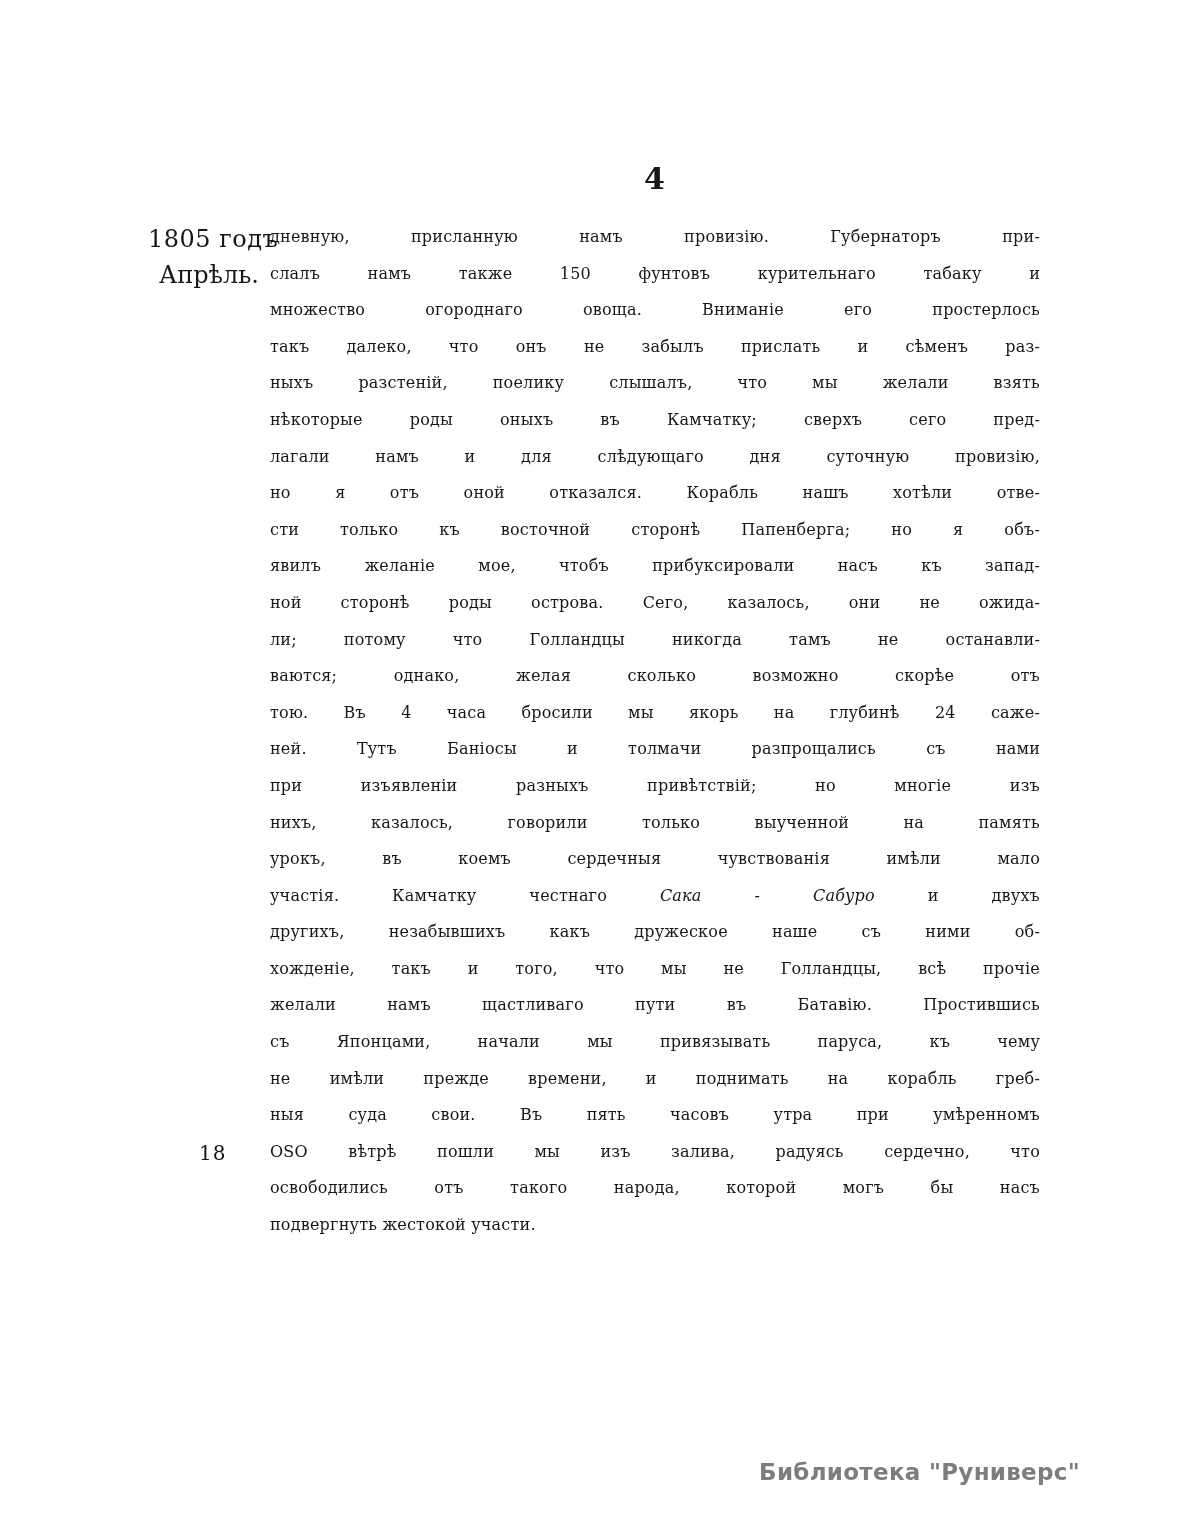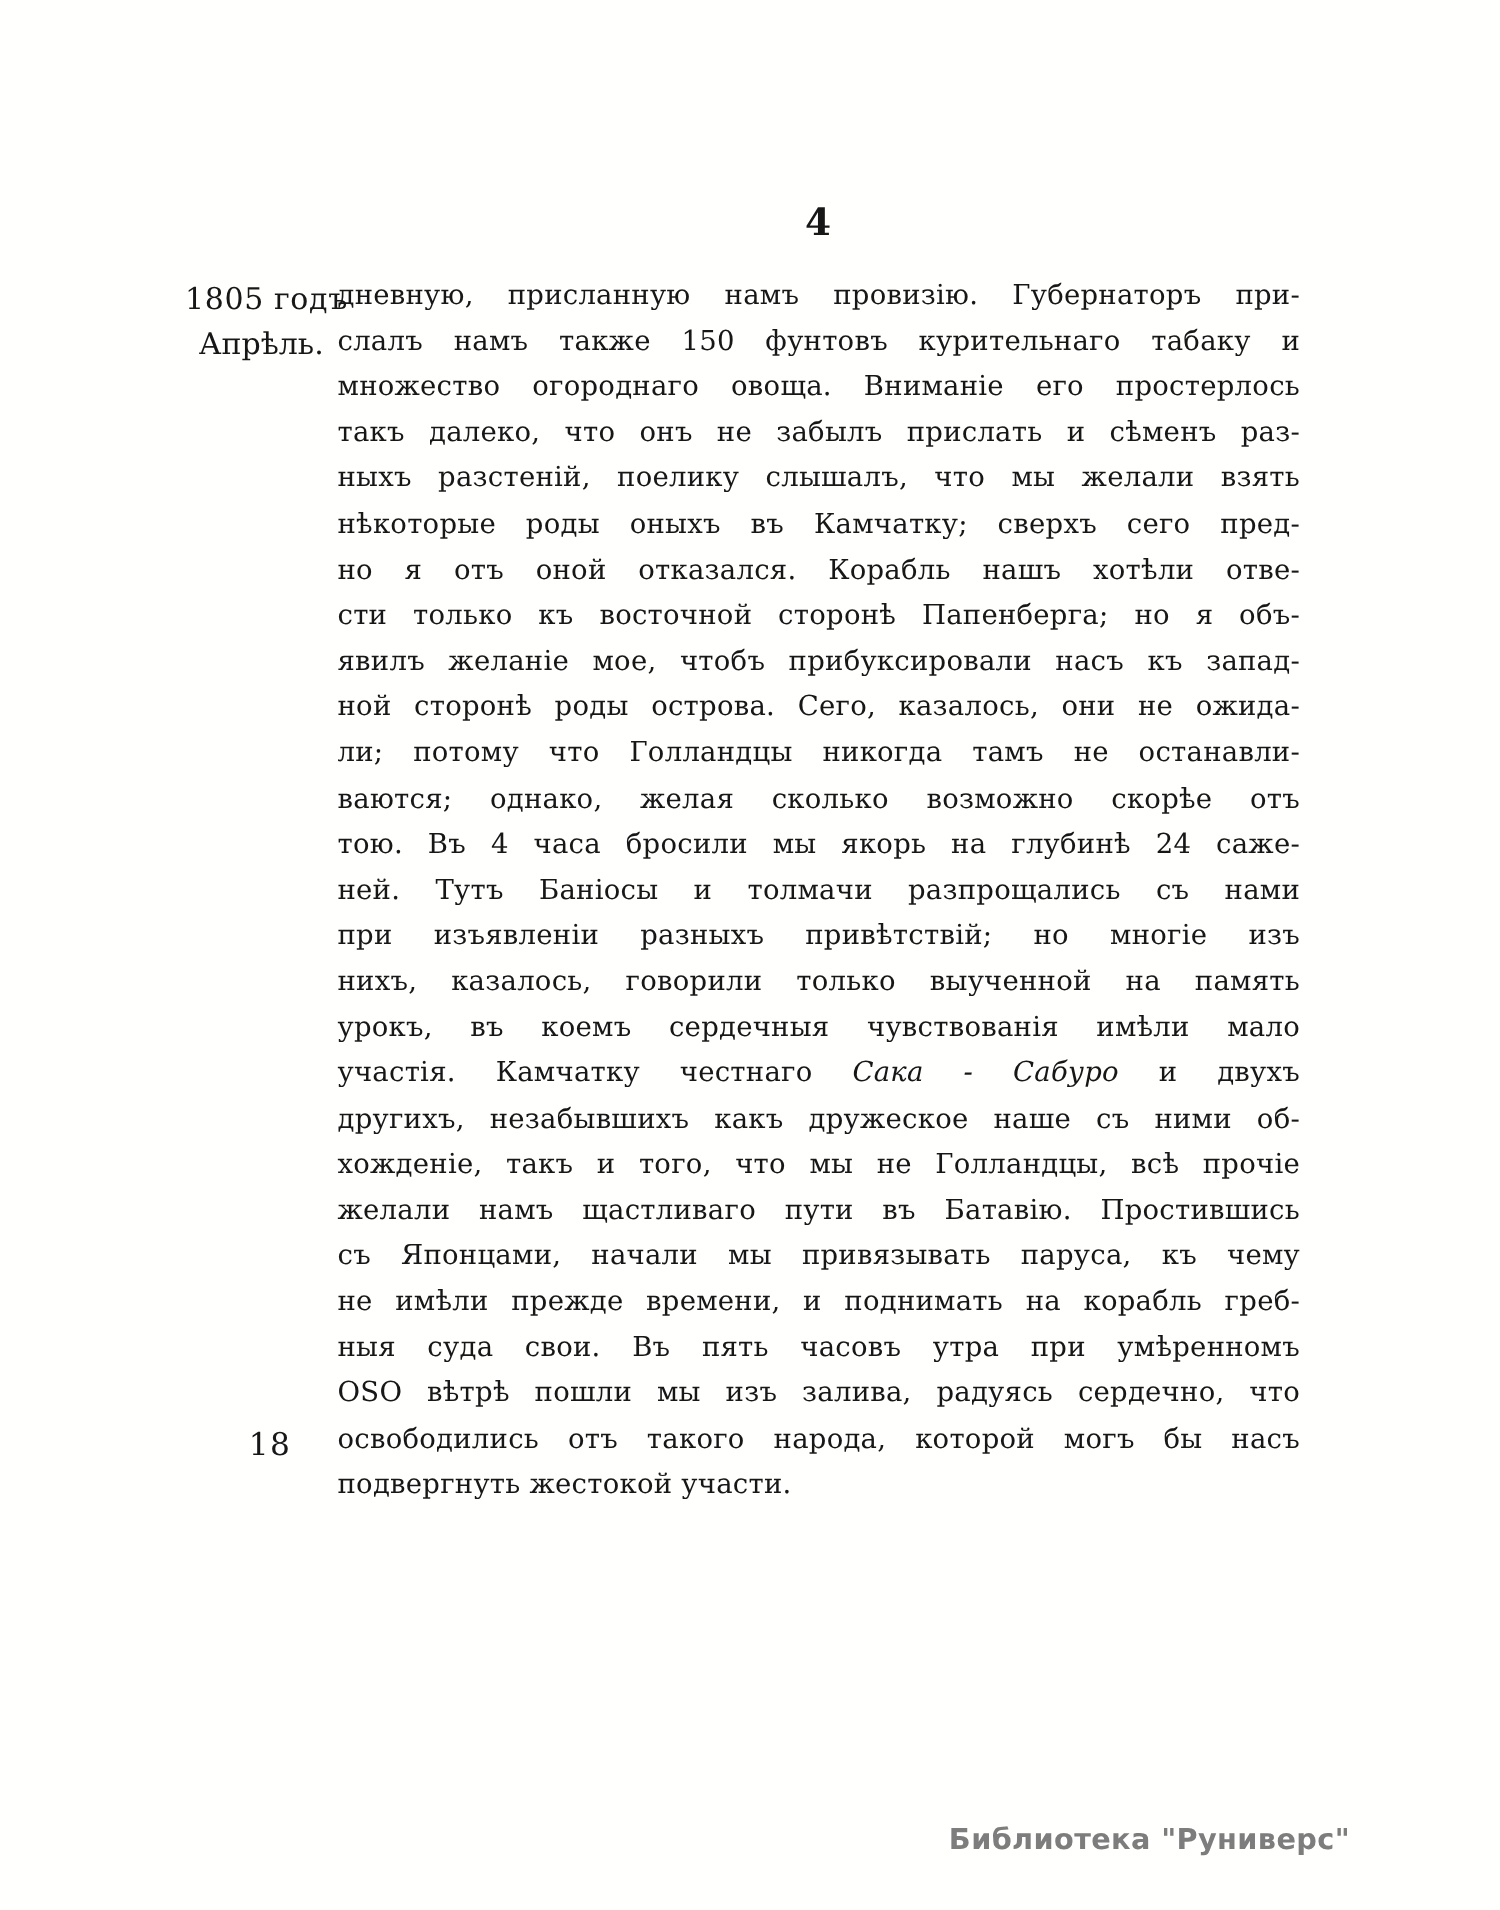--- a/index.html
+++ b/index.html
@@ -34,29 +34,29 @@
     text-align: center;
     font-size: 24px;
     line-height: 36px;
     white-space: nowrap;
   }
   .margin-note .year { letter-spacing: 0.5px; }
   .margin-page-ref {
     position: absolute;
     top: 1141px;
     left: 199px;
-    font-size: 25px;
+    font-size: 20px;
     letter-spacing: 1px;
   }
   .body-text {
     position: absolute;
     top: 219px;
     left: 270px;
     width: 770px;
-    font-size: 22px;
+    font-size: 16px;
   }
   .line {
     height: 36.6px;
     line-height: 36.6px;
     text-align: justify;
     text-align-last: justify;
     white-space: nowrap;
     letter-spacing: 0.2px;
   }
   .line.last {
@@ -91,20 +91,21 @@
 
   <div class="margin-page-ref">18</div>
 
   <div class="body-text">
       <div class="line">дневную, присланную намъ провизію. Губернаторъ при-</div>
       <div class="line">слалъ намъ также 150 фунтовъ курительнаго табаку и</div>
       <div class="line">множество огороднаго овоща. Вниманіе его простерлось</div>
       <div class="line">такъ далеко, что онъ не забылъ прислать и сѣменъ раз-</div>
       <div class="line">ныхъ разстеній, поелику слышалъ, что мы желали взять</div>
       <div class="line">нѣкоторые роды оныхъ въ Камчатку; сверхъ сего пред-</div>
+      <div class="line">лагали намъ и для слѣдующаго дня суточную провизію,</div>
       <div class="line">но я отъ оной отказался. Корабль нашъ хотѣли отве-</div>
       <div class="line">сти только къ восточной сторонѣ Папенберга; но я объ-</div>
       <div class="line">явилъ желаніе мое, чтобъ прибуксировали насъ къ запад-</div>
       <div class="line">ной сторонѣ роды острова. Сего, казалось, они не ожида-</div>
       <div class="line">ли; потому что Голландцы никогда тамъ не останавли-</div>
       <div class="line">ваются; однако, желая сколько возможно скорѣе отъ</div>
       <div class="line">тою. Въ 4 часа бросили мы якорь на глубинѣ 24 саже-</div>
       <div class="line">ней. Тутъ Баніосы и толмачи разпрощались съ нами</div>
       <div class="line">при изъявленіи разныхъ привѣтствій; но многіе изъ</div>
       <div class="line">нихъ, казалось, говорили только выученной на память</div>

